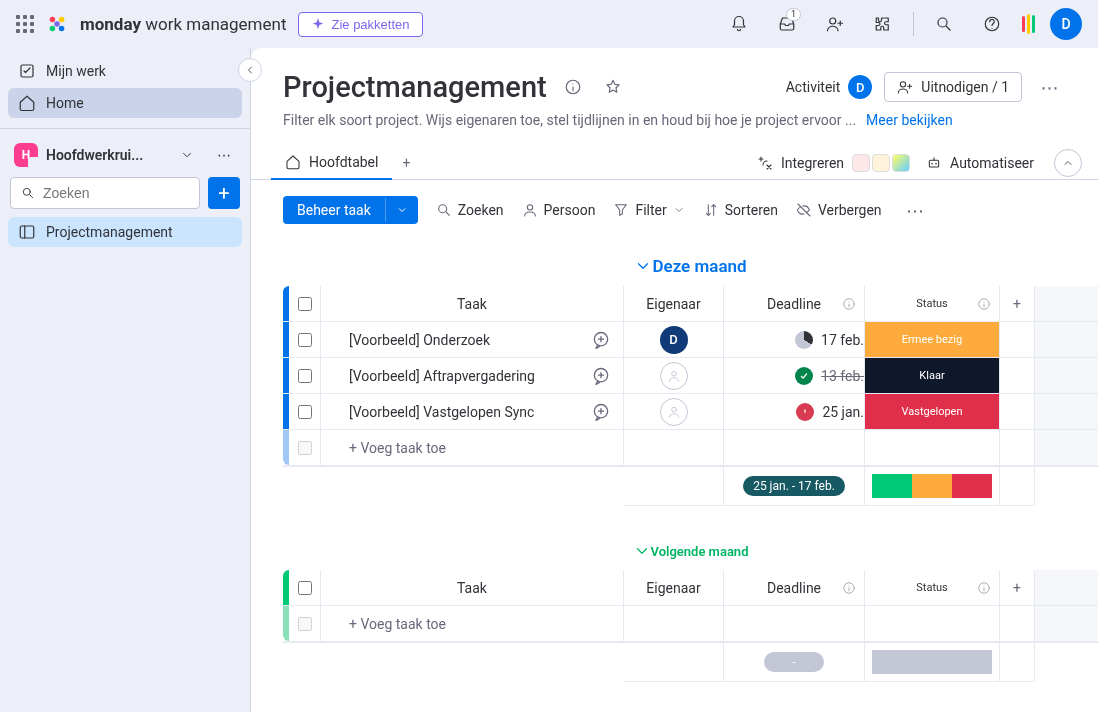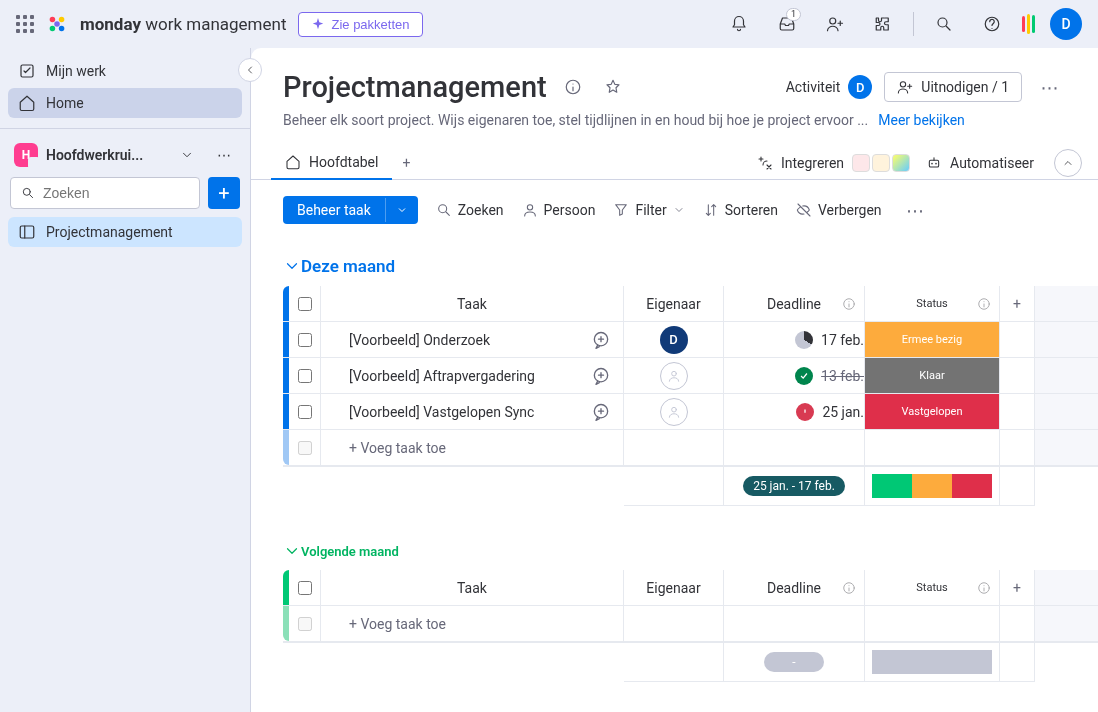--- a/index.html
+++ b/index.html
@@ -100,21 +100,21 @@
 .collapse-toggle { width: 28px; height: 28px; border: 1px solid #c3c6d4; border-radius: 50%; display: flex; align-items: center; justify-content: center; cursor: pointer; margin-left: 12px; }
 
 .toolbar { display: flex; align-items: center; gap: 18px; padding: 14px 32px; }
 .new-task-btn { background: #0073ea; color: #fff; border-radius: 4px; display: flex; align-items: center; overflow: hidden; }
 .new-task-btn .main-btn { padding: 6px 14px; cursor: pointer; }
 .new-task-btn .chev { padding: 6px 10px; border-left: 1px solid rgba(255,255,255,0.3); cursor: pointer; }
 .toolbar-btn { display: flex; align-items: center; gap: 6px; color: #323338; cursor: pointer; }
 .toolbar-btn svg, .toolbar-btn .icon { color: #676879; }
 
 .group { padding: 10px 0 0 32px; }
-.group-header { display: flex; align-items: center; padding: 6px 0 10px; cursor: pointer; }
+.group-header { display: flex; align-items: center; padding: 6px 0 10px; cursor: pointer; justify-content: center; }
 .group1 .group-name { color: #0073ea; font-weight: 600; font-size: 17px; }
 .group2 .group-name { color: #00b461; font-weight: 600; font-size: 13px; }
 
 .table { border-radius: 6px 0 0 6px; overflow: visible; }
 .table-row { display: flex; align-items: stretch; height: 36px; border-bottom: 1px solid #e6e9ef; background: #fff; }
 .table-row.header-row { font-weight: 400; color: #323338; }
 .group1 .color-bar { width: 6px; background: #0073ea; flex-shrink: 0; }
 .group2 .color-bar { width: 6px; background: #00c875; flex-shrink: 0; }
 .table-row:first-child .color-bar { border-top-left-radius: 6px; }
 .table .table-row:not(.summary-row):last-of-type .color-bar { border-bottom-left-radius: 6px; }
@@ -127,21 +127,21 @@
 .owner-avatar { width: 28px; height: 28px; border-radius: 50%; background: #103a78; color: #fff; display: flex; align-items: center; justify-content: center; font-size: 13px; font-weight: 500; }
 .owner-empty { width: 28px; height: 28px; border-radius: 50%; border: 1.5px solid #c3c6d4; display: flex; align-items: center; justify-content: center; color: #c3c6d4; }
 .deadline-cell { width: 141px; display: flex; align-items: center; justify-content: flex-end; gap: 8px; border-right: 1px solid #e6e9ef; }
 .deadline-icon { width: 18px; height: 18px; border-radius: 50%; }
 .deadline-icon.progress { background: conic-gradient(#323338 0 120deg, #c3c6d4 120deg 360deg); }
 .deadline-icon.done { background: #00854d; display: flex; align-items: center; justify-content: center; }
 .deadline-icon.stuck { background: #d83a52; display: flex; align-items: center; justify-content: center; }
 .date-text.strike { text-decoration: line-through; color: #676879; }
 .status-cell { width: 135px; display: flex; align-items: center; justify-content: center; color: #fff; border-right: 1px solid #e6e9ef; cursor: pointer; font-size: 11px; }
 .status-working { background: #fdab3d; }
-.status-done { background: #737373; }
+.status-done { background: #0f172a; }
 .status-stuck { background: #df2f4a; }
 .plus-cell { width: 35px; display: flex; align-items: center; justify-content: center; color: #676879; cursor: pointer; border-right: 1px solid #e6e9ef; }
 .rest-cell { flex: 1; background: #f6f7fb; }
 .header-row .task-cell, .header-row .owner-cell, .header-row .deadline-cell, .header-row .status-cell { justify-content: center; color: #323338; position: relative; }
 .header-row .task-cell { padding: 0; }
 .info-icon { position: absolute; right: 8px; color: #a7a7aa; }
 .add-row .task-cell { color: #676879; justify-content: flex-start; }
 .add-row { height: 36px; }
 .add-row .color-bar { background: #a0c8f5; }
 .group2 .add-row .color-bar { background: #8be0b8; }
@@ -311,21 +311,21 @@
           <div class="invite-btn">
             <svg width="16" height="16" viewBox="0 0 24 24">
                 <circle class="icon-stroke" cx="9" cy="8" r="4"></circle>
                 <path class="icon-stroke" d="M2 21c0-4 4-6 7-6s7 2 7 6 M19 8v6 M16 11h6"></path>
               </svg>
             <span>Uitnodigen / 1</span>
           </div>
           <div class="more-btn">⋯</div>
         </div>
         <div class="board-desc">
-          <span>Beheer elk soort project. Wijs eigenaren toe, stel tijdlijnen in en houd bij hoe je project ervoor ...</span>
+          <span>Filter elk soort project. Wijs eigenaren toe, stel tijdlijnen in en houd bij hoe je project ervoor ...</span>
           <span class="more-link">Meer bekijken</span>
         </div>
       </div>
 
       <div class="tabs-row">
         <div class="tab active">
           <svg width="16" height="16" viewBox="0 0 24 24">
               <path class="icon-stroke" d="M3 11l9-8 9 8v9a2 2 0 01-2 2H5a2 2 0 01-2-2v-9z"></path>
             </svg>
           <span>Hoofdtabel</span>

